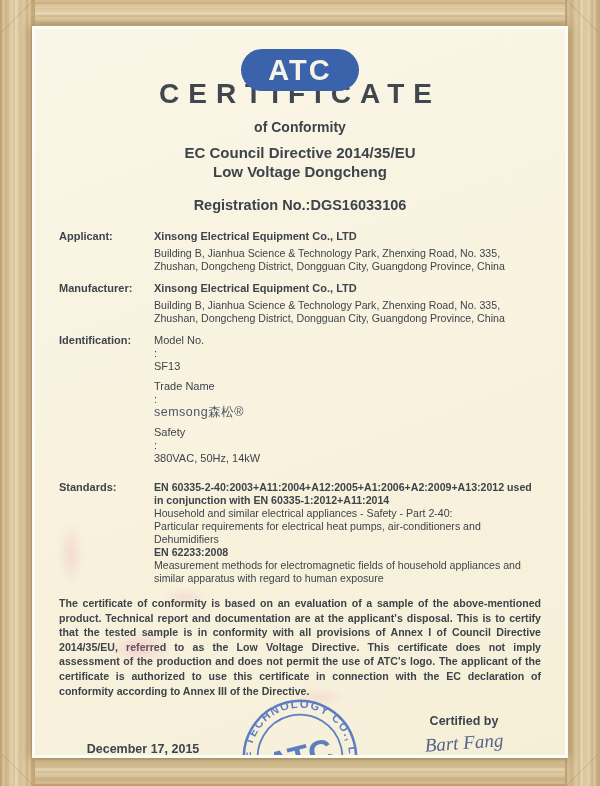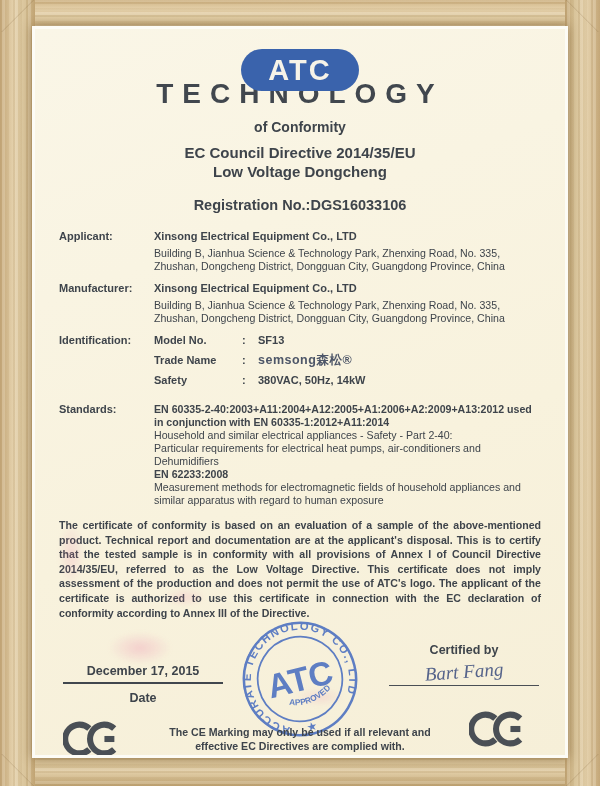--- a/index.html
+++ b/index.html
@@ -86,21 +86,21 @@
   .cert-dir1 { text-align: center; font-weight: bold; font-size: 15px; margin-top: 9px; }
   .cert-dir2 { text-align: center; font-weight: bold; font-size: 15px; margin-top: 2px; }
   .cert-reg  { text-align: center; font-weight: bold; font-size: 14.5px; margin-top: 17px; }
 
   
   .fields { margin-top: 17px; }
   .frow { display: flex; margin-bottom: 9px; }
   .flabel { width: 95px; flex: none; font-weight: bold; font-size: 11px; }
   .fvalue { flex: 1; font-size: 10.6px; line-height: 13px; }
   .company { font-weight: bold; font-size: 11px; margin-bottom: 4px; }
-  .idrow { display: flex; margin-bottom: 7px; font-weight: bold; font-size: 11px; }
+  .idrow { display: flex; margin-bottom: 7px; font-weight: normal; font-size: 11px; flex-direction: column; }
   .idname { width: 88px; flex: none; }
   .idsep { width: 16px; flex: none; }
   .idvalue { flex: 1; }
   .tradename { color: #4d5668; font-size: 12.5px; letter-spacing: .5px; }
   .std-b { font-weight: bold; }
 
   
   .declaration {
     margin-top: 11px;
     font-weight: bold;
@@ -111,21 +111,21 @@
   }
 
   
   .signoff { position: relative; height: 148px; margin-top: 4px; }
   .stamp {
     position: absolute; left: 50%; top: -4px;
     width: 118px; height: 118px;
     transform: translateX(-50%) rotate(-14deg);
     opacity: .88;
   }
-  .certified { position: absolute; right: 2px; top: 19px; width: 150px; text-align: center; }
+  .certified { position: absolute; right: 2px; top: 12px; width: 150px; text-align: center; }
   .certified-label { font-weight: bold; font-size: 12.5px; }
   .signature {
     font-family: "Liberation Serif", serif;
     font-style: italic; font-size: 19px; color: #55638a;
     transform: rotate(-4deg); margin-top: 4px;
   }
   .sig-line { border-bottom: 1.5px solid #4a4f55; margin-top: 2px; }
   .dateblock { position: absolute; left: 4px; top: 40px; width: 160px; text-align: center; }
   .date-value { font-weight: bold; font-size: 12.5px; border-bottom: 2px solid #41474e; padding-bottom: 4px; }
   .date-label { font-weight: bold; font-size: 12.5px; margin-top: 7px; }
@@ -155,21 +155,21 @@
 <div class="paper">
 
   <div class="smudge" style="left:18px;top:480px;width:36px;height:90px;background:radial-gradient(closest-side,rgba(235,130,170,.22),transparent 70%);"></div>
   <div class="smudge" style="left:60px;top:596px;width:90px;height:46px;background:radial-gradient(closest-side,rgba(235,130,170,.30),transparent 70%);"></div>
   <div class="smudge" style="left:120px;top:555px;width:60px;height:26px;background:radial-gradient(closest-side,rgba(235,130,170,.20),transparent 70%);"></div>
   <div class="smudge" style="left:250px;top:655px;width:70px;height:26px;background:radial-gradient(closest-side,rgba(235,130,170,.18),transparent 70%);"></div>
 
   <div class="logo-pill">
     <span>ATC</span>
   </div>
-  <div class="cert-title">TECHNOLOGY</div>
+  <div class="cert-title">CERTIFICATE</div>
   <div class="cert-sub">of Conformity</div>
   <div class="cert-dir1">EC Council Directive 2014/35/EU</div>
   <div class="cert-dir2">Low Voltage Dongcheng</div>
   <div class="cert-reg">Registration No.:DGS16033106</div>
 
   <div class="fields">
 
     <div class="frow">
       <div class="flabel">Applicant:</div>
       <div class="fvalue">

